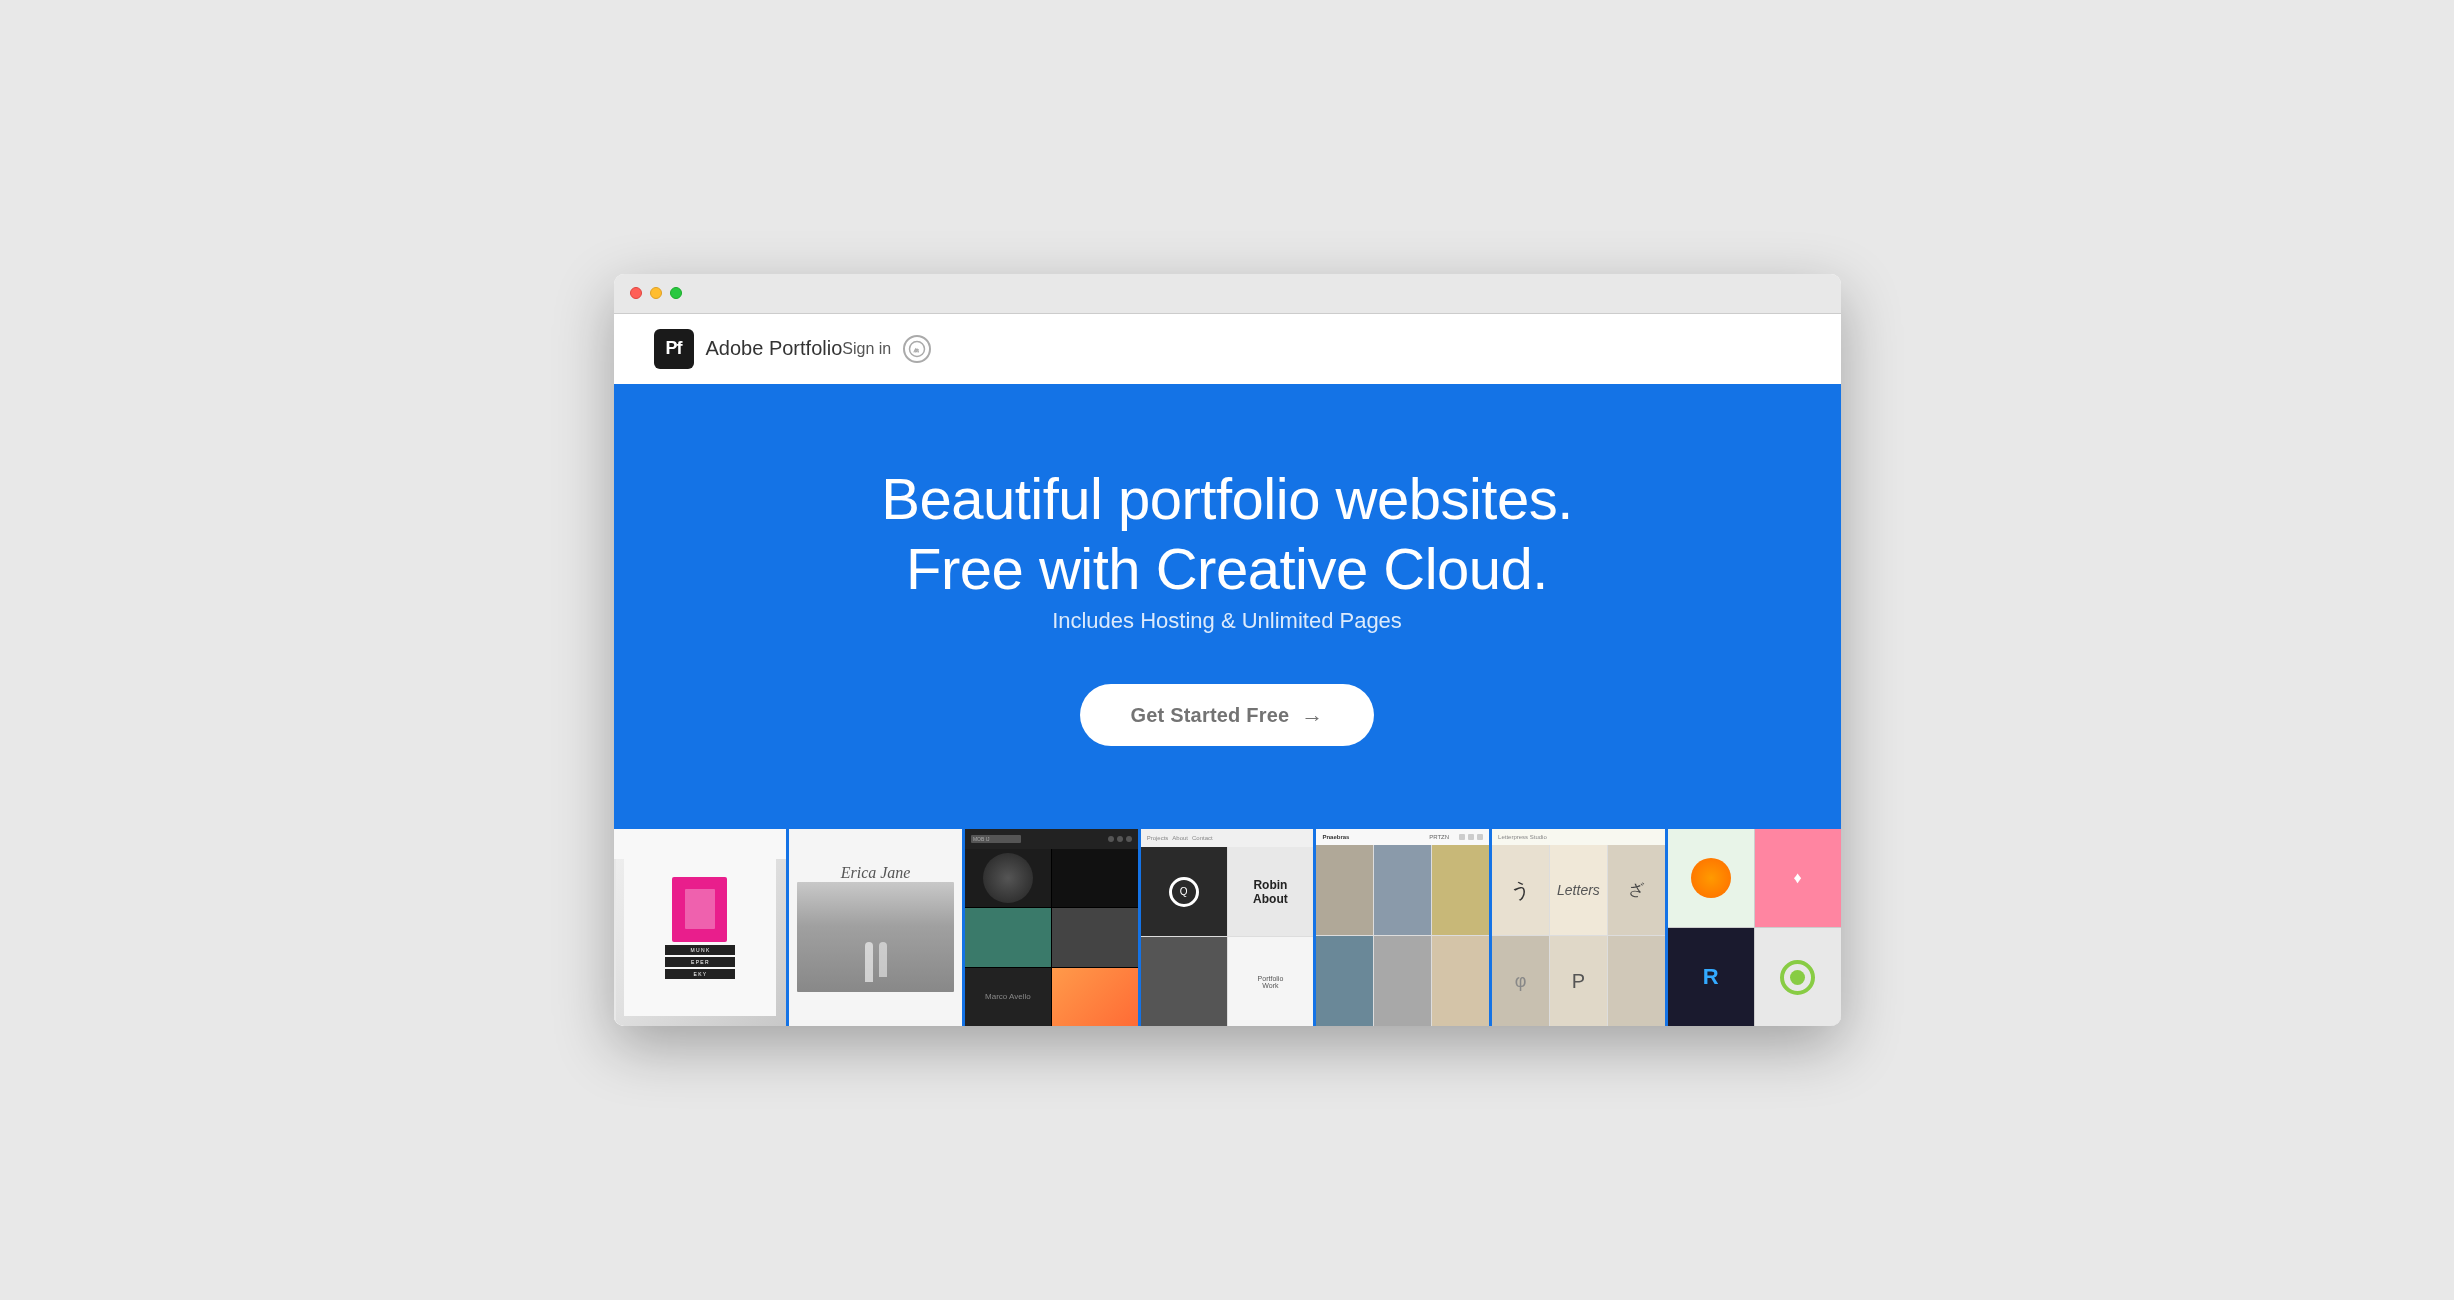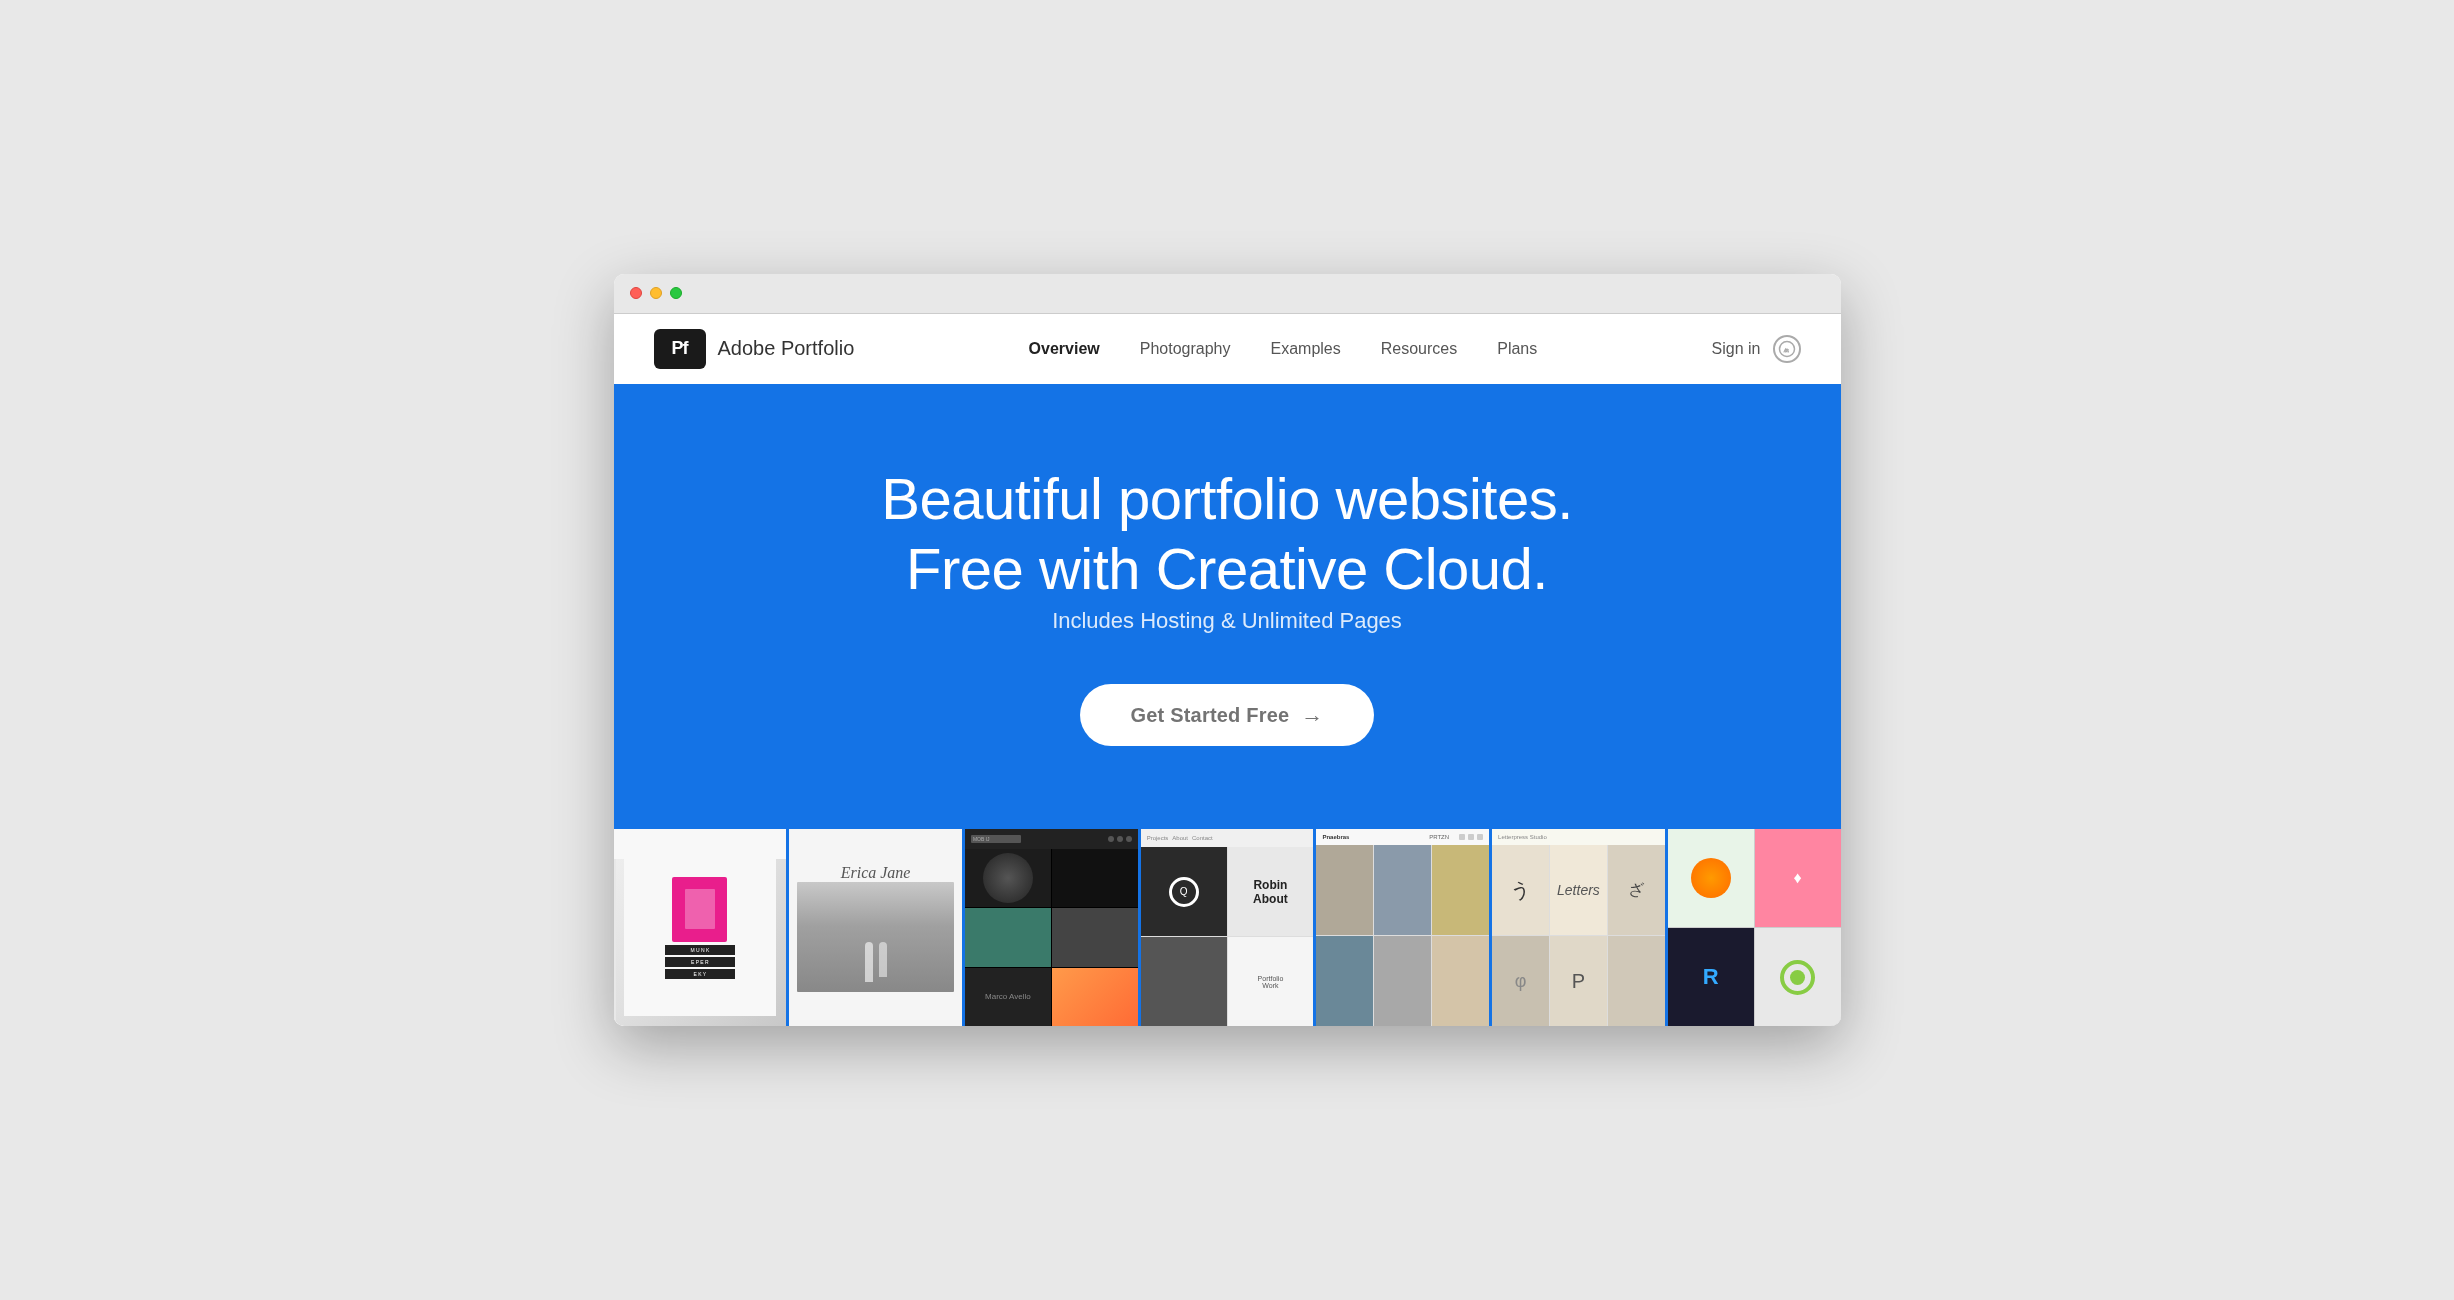--- a/index.html
+++ b/index.html
@@ -55,21 +55,21 @@
     }
 
     .logo-area {
       display: flex;
       align-items: center;
       gap: 12px;
       flex: 0 0 auto;
     }
 
     .logo-icon {
-      width: 52px;
+      width: 40px;
       height: 40px;
       background: #1a1a1a;
       border-radius: 6px;
       display: flex;
       align-items: center;
       justify-content: center;
       color: #fff;
       font-size: 18px;
       font-weight: 700;
       letter-spacing: -1px;
@@ -269,27 +269,20 @@
       <div class="traffic-light tl-green"></div>
     </div>
   </div>
 
   <nav class="navbar">
     <div class="logo-area">
       <div class="logo-icon">Pf</div>
       <span class="logo-text">Adobe Portfolio</span>
     </div>
 
-    <div class="nav-links">
-      <a class="nav-link active">Overview</a>
-      <a class="nav-link">Photography</a>
-      <a class="nav-link">Examples</a>
-      <a class="nav-link">Resources</a>
-      <a class="nav-link">Plans</a>
-    </div>
 
     <div class="nav-right">
       <span class="sign-in-text">Sign in</span>
       <div class="adobe-icon">
         <svg width="18" height="18" viewBox="0 0 24 24" fill="none">
           <circle cx="12" cy="12" r="10" stroke="#aaa" stroke-width="2"></circle>
           <path d="M8 16l2-4 2 4M10 13h4M14 16l-2-4-2 4" stroke="#aaa" stroke-width="1.5" stroke-linecap="round"></path>
         </svg>
       </div>
     </div>

